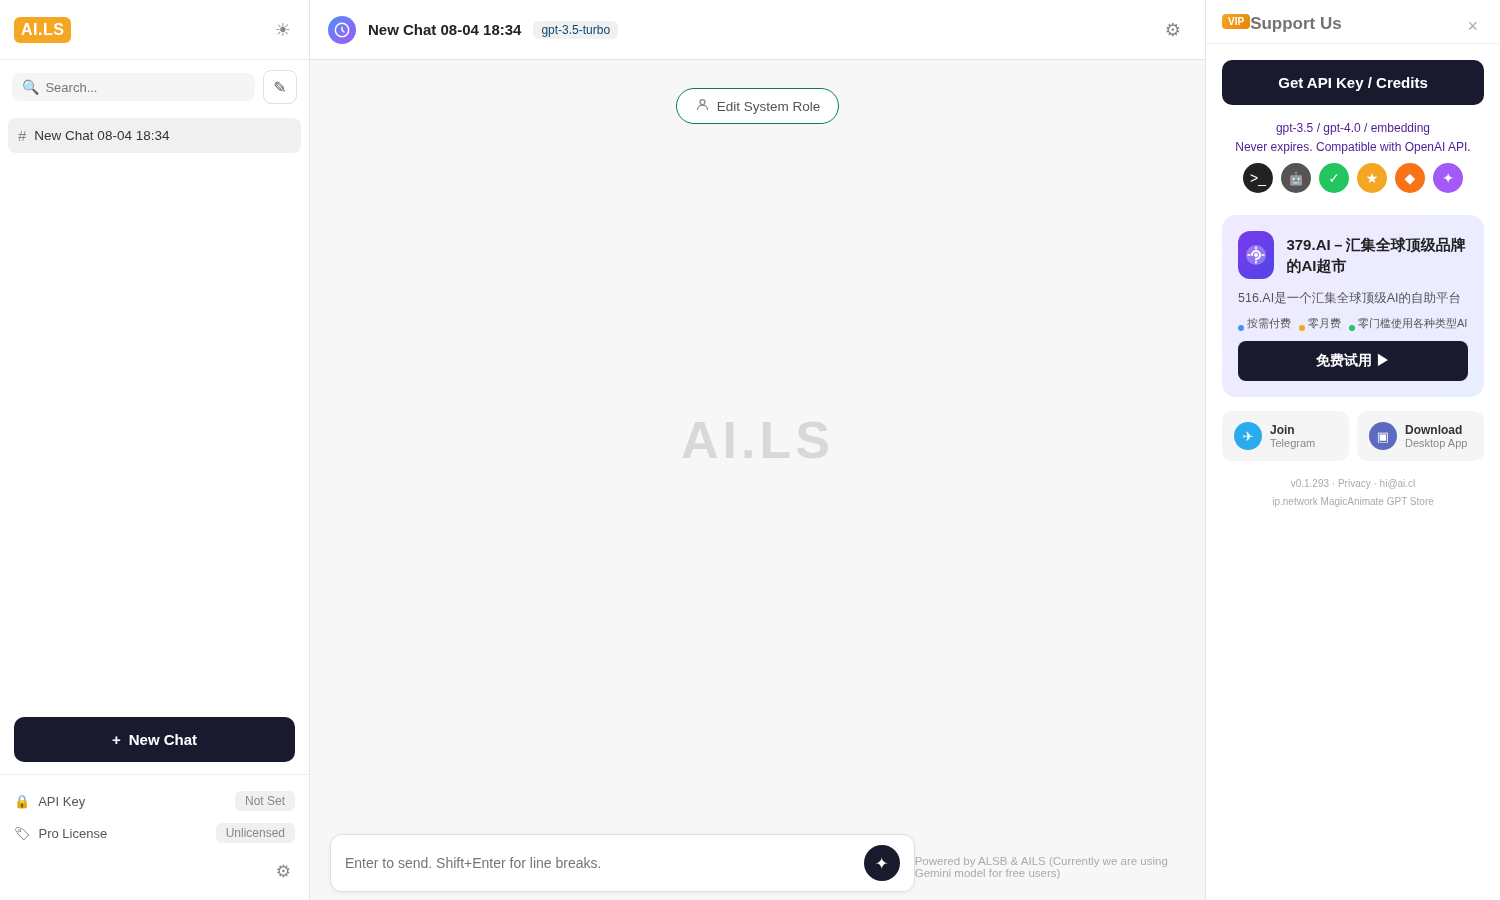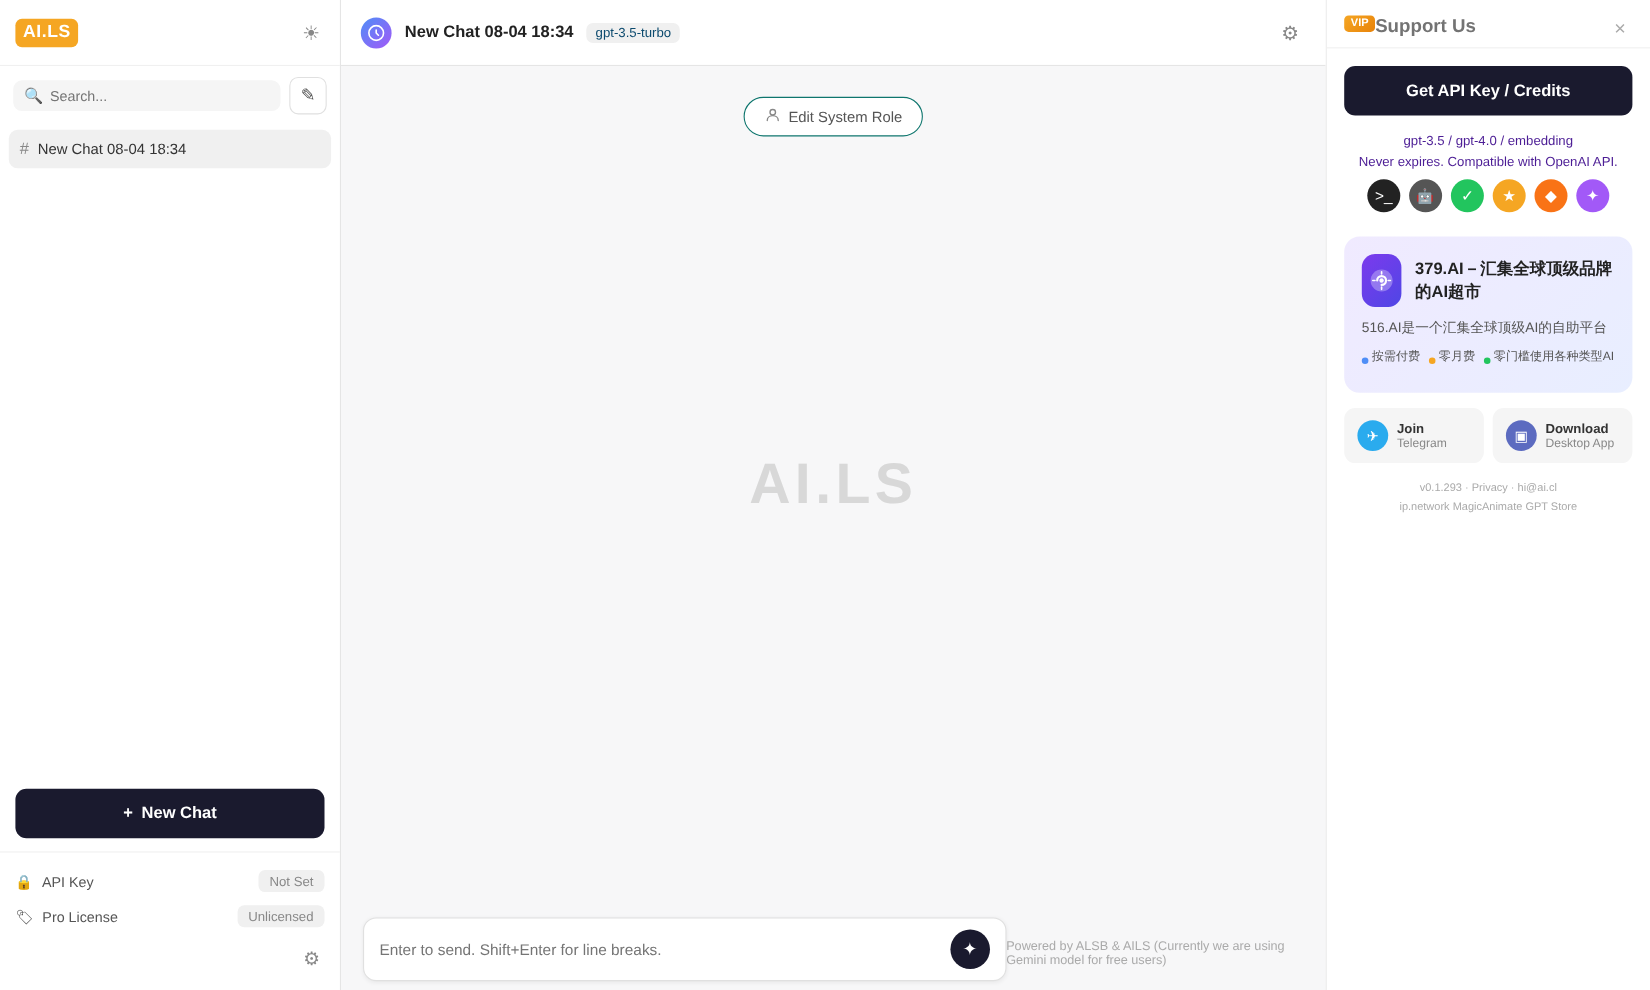--- a/index.html
+++ b/index.html
@@ -626,20 +626,21 @@
         </span>
         <span class="promo-tag">
           <span class="tag-dot yellow"></span>
           <span>零月费</span>
         </span>
         <span class="promo-tag">
           <span class="tag-dot green"></span>
           <span>零门槛使用各种类型AI</span>
         </span>
       </div>
+      <button class="free-trial-btn">免费试用 ▶</button>
     </div>
 
     <div class="links-row">
       <div class="link-card">
         <div class="link-card-icon telegram-color">✈</div>
         <div class="link-card-text">
           <div class="link-card-label">Join</div>
           <div class="link-card-sub">Telegram</div>
         </div>
       </div>

